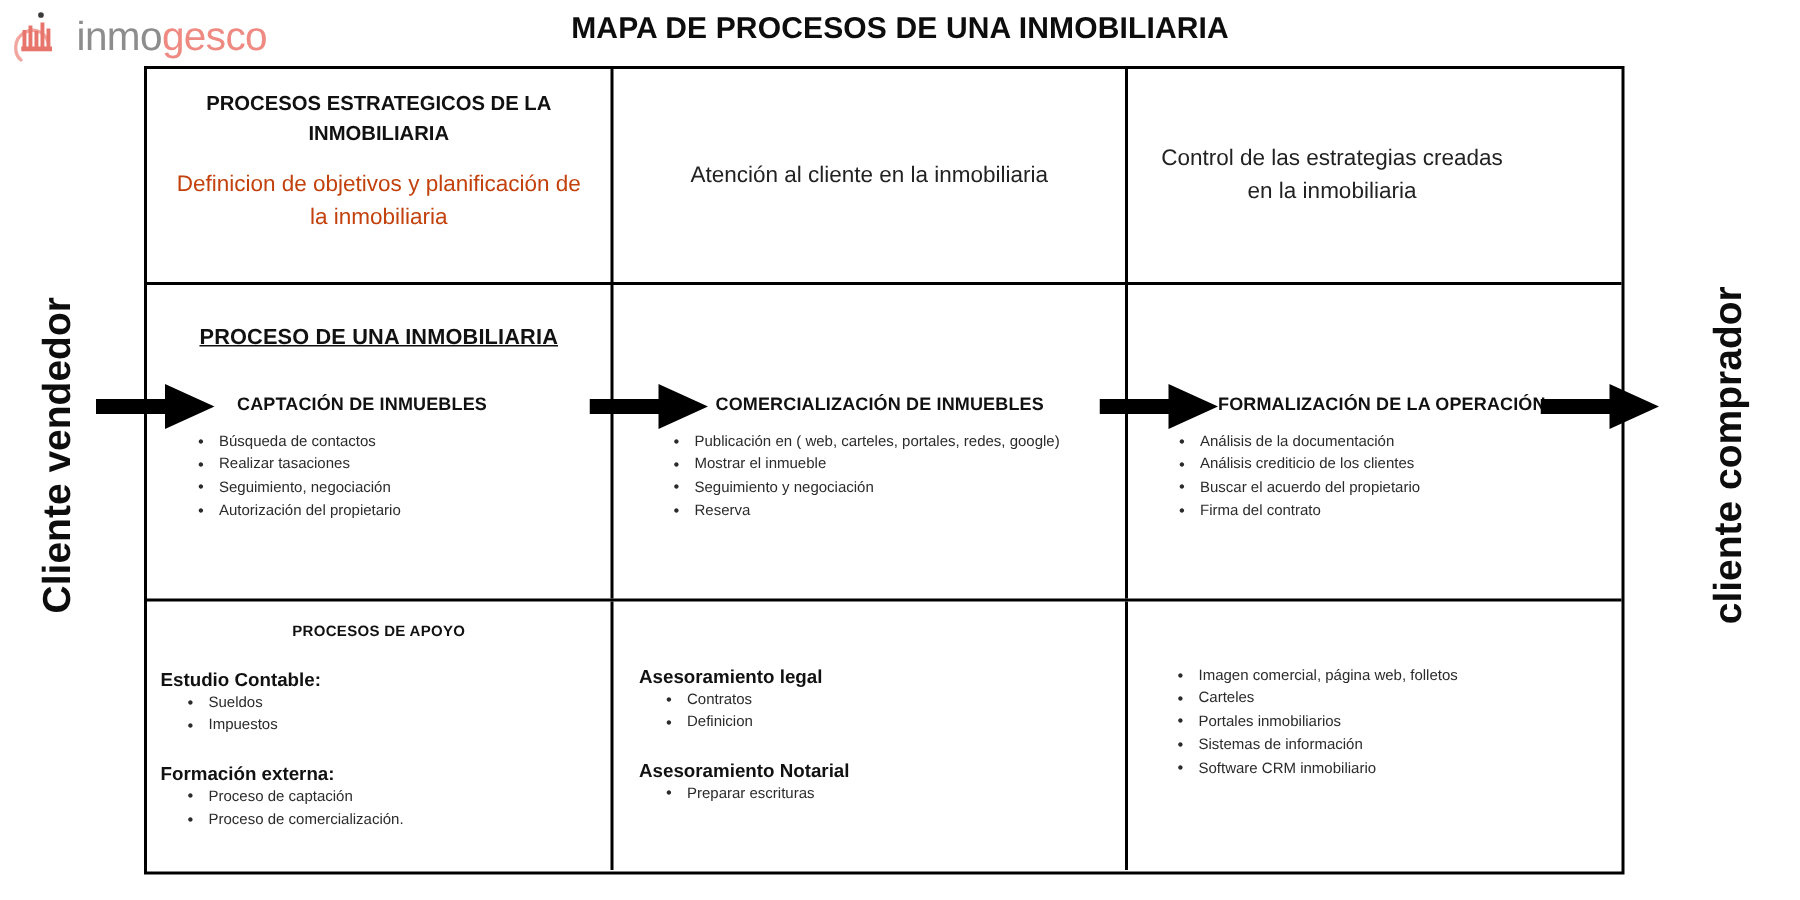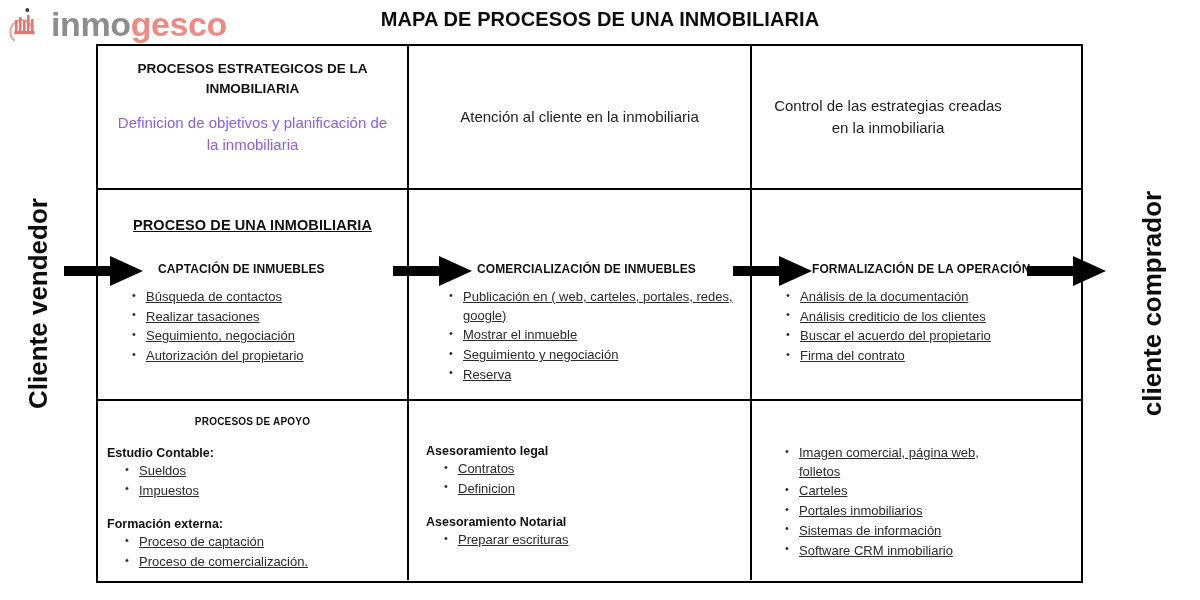--- a/index.html
+++ b/index.html
@@ -21,22 +21,22 @@
   #logo {
     position: absolute;
     left: 8px;
     top: 6px;
     display: flex;
     align-items: center;
     gap: 3px;
   }
   #logo-mark { width: 40px; height: 36px; display: block; }
   #logo-text {
-    font-size: 34px;
-    font-weight: 700;
+    font-size: 27px;
+    font-weight: 400;
     letter-spacing: -0.4px;
     line-height: 1;
     white-space: nowrap;
     text-align: center;
   }
   .logo-a { color: #8d8d8d; }
   .logo-b { color: #ef8a82; }
 
   
   #title {
@@ -110,21 +110,21 @@
     line-height: 1.45;
     padding: 13px 22px 0 22px;
     color: #111;
   }
   .strat-body {
     font-size: 15px;
     font-weight: 400;
     text-align: center;
     line-height: 1.45;
     padding: 0 12px;
-    color: #8b5cf6;
+    color: #c2410c;
   }
   .strat-body.mt { margin-top: 14px; }
   .strat-center {
     font-size: 15px;
     text-align: center;
     line-height: 1.45;
     padding: 0 22px;
     color: #222;
     position: absolute;
     left: 0; right: 0;
@@ -152,24 +152,23 @@
     white-space: nowrap;
   }
   .c1 .stage-head { left: 60px; }
   .c2 .stage-head { left: 68px; }
   .c3 .stage-head { left: 60px; }
 
   ul.bullets {
     margin: 0;
     padding: 0 0 0 18px;
     list-style: none;
-    font-size: 13px;
+    font-size: 10px;
     line-height: 1.44;
     color: #2b2b2b;
-    text-decoration: underline;
   }
   ul.bullets li {
     position: relative;
     padding-left: 14px;
     margin: 0 0 1px 0;
   }
   ul.bullets li::before {
     content: "\2022";
     position: absolute;
     left: 0;

